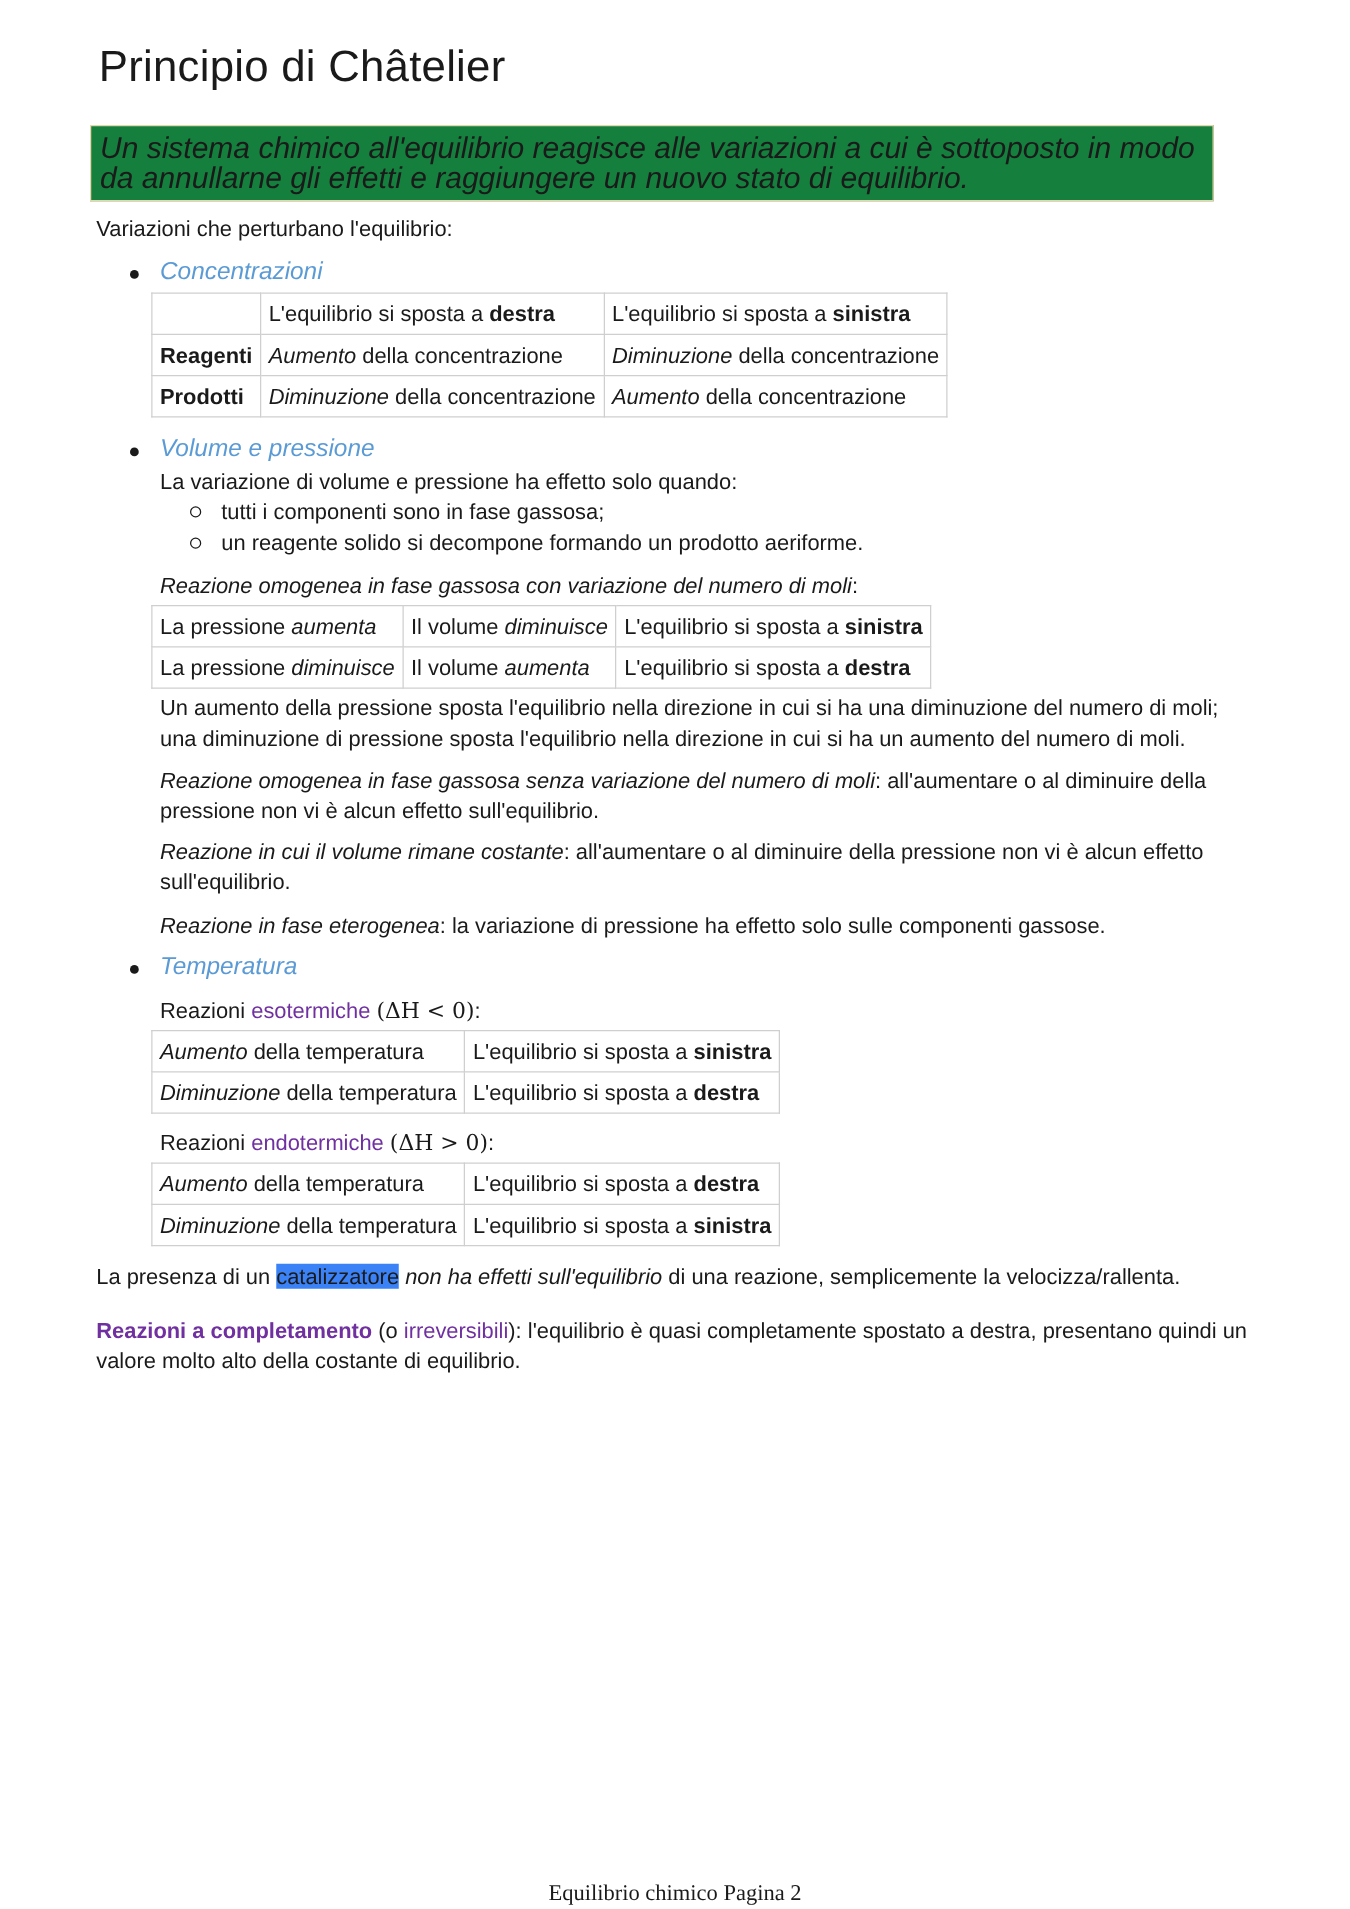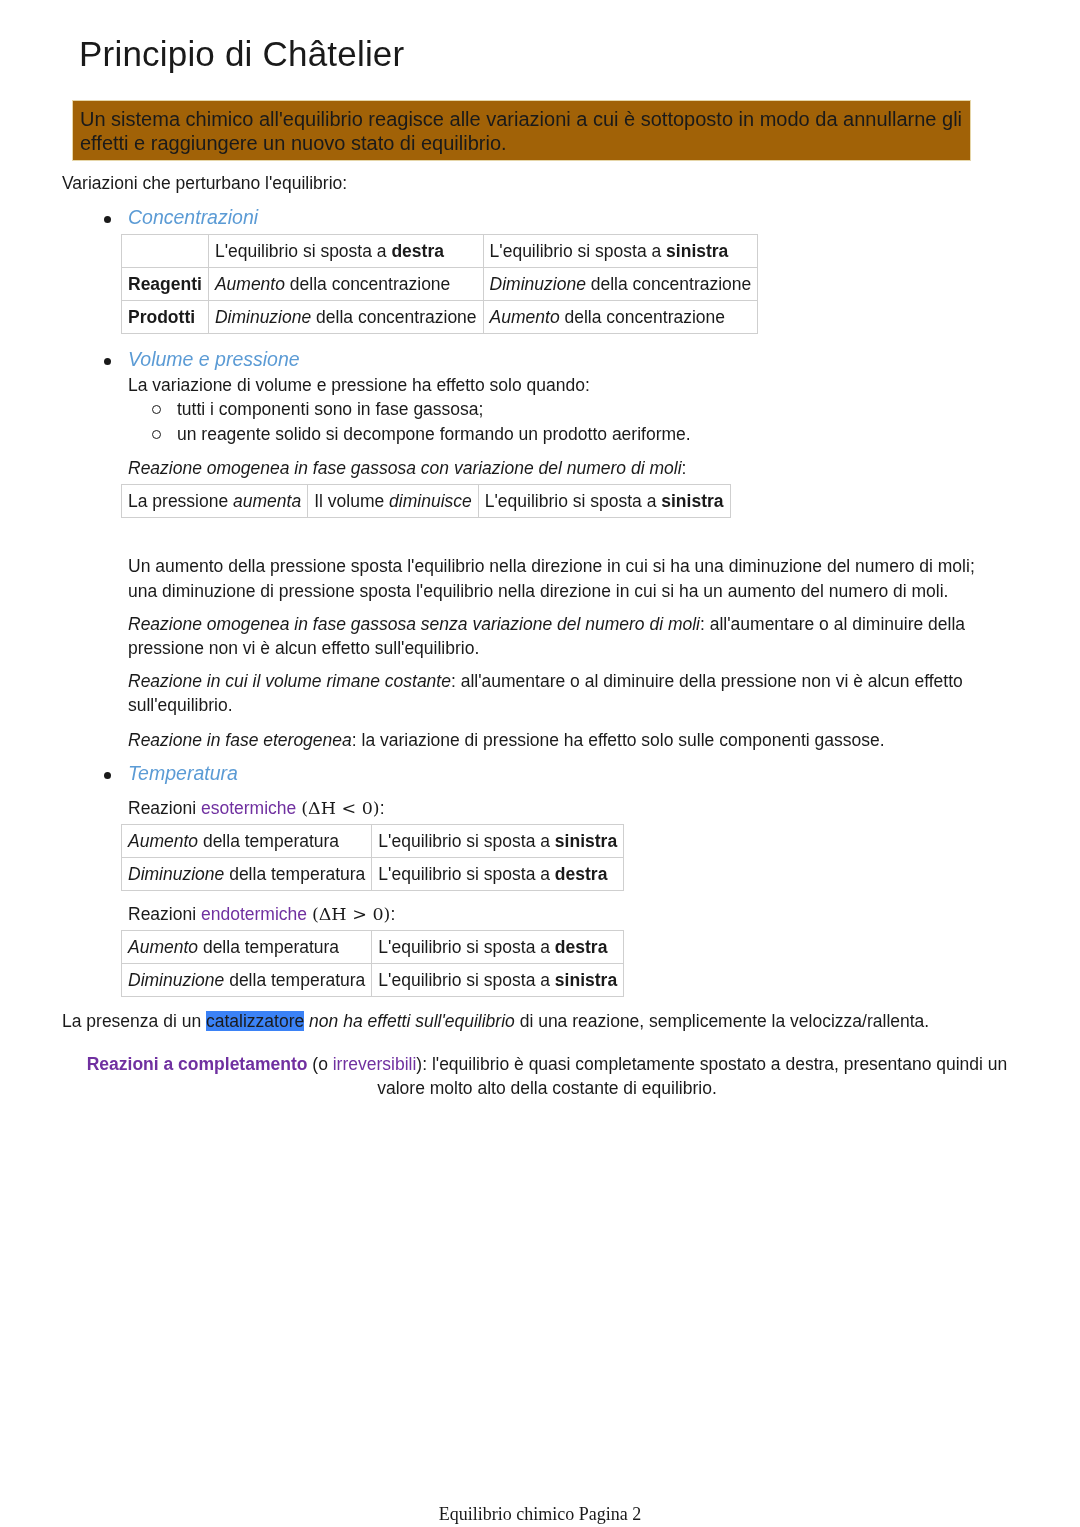--- a/index.html
+++ b/index.html
@@ -7,24 +7,24 @@
     width: 1080px; height: 1527px; position: relative; overflow: hidden;
     font-family: "Liberation Sans", "DejaVu Sans", sans-serif;
     color: #1a1a1a; font-size: 17.5px;
   }
   .page-title {
     position: absolute; left: 79px; top: 34px;
     font-size: 35px; font-weight: normal; color: #1a1a1a; letter-spacing: 0.2px;
   }
   .callout {
     position: absolute; left: 72px; top: 100px; width: 883px;
-    background: #a16207; border: 1px solid #e6d6a8;
-    padding: 6px 7px 5px 7px; line-height: 24px; font-size: 20px;
+    background: #15803d; border: 1px solid #e6d6a8;
+    padding: 6px 7px 5px 7px; line-height: 24px; font-size: 24px; font-style: italic;
   }
-  .block { position: absolute; left: 62px; text-align: center; }
+  .block { position: absolute; left: 77px; }
   .lbl { line-height: 24px; }
   .bullet-row { position: absolute; left: 104px; }
   .bullet-row .dot {
     display: inline-block; width: 7px; height: 7px; border-radius: 50%;
     background: #1a1a1a; position: absolute; left: 0; top: 10px;
   }
   .bullet-row .head {
     position: absolute; left: 24px; top: 0; white-space: nowrap;
     color: #5b9bd5; font-style: italic; font-size: 19.5px;
   }
@@ -95,20 +95,25 @@
 
 <div class="sub" style="top:456px;"><i>Reazione omogenea in fase gassosa con variazione del numero di moli</i><span>:</span></div>
 
 <table class="t" style="left:121px; top:484px;">
   <tbody>
       <tr>
     <td><span>La pressione </span><i>aumenta</i></td>
     <td><span>Il volume </span><i>diminuisce</i></td>
     <td><span>L'equilibrio si sposta a </span><b>sinistra</b></td>
   </tr>
+  <tr>
+    <td><span>La pressione </span><i>diminuisce</i></td>
+    <td><span>Il volume </span><i>aumenta</i></td>
+    <td><span>L'equilibrio si sposta a </span><b>destra</b></td>
+  </tr>
 </tbody>
   </table>
 
 <div class="sub u" style="top:554px;">Un aumento della pressione sposta l'equilibrio nella direzione in cui si ha una diminuzione del numero di moli;</div>
 <div class="sub u" style="top:579px;">una diminuzione di pressione sposta l'equilibrio nella direzione in cui si ha un aumento del numero di moli.</div>
 
 <div class="sub" style="top:612px; white-space:normal; width:890px;"><i>Reazione omogenea in fase gassosa senza variazione del numero di moli</i><span>: all'aumentare o al diminuire della pressione non vi è alcun effetto sull'equilibrio.</span></div>
 <div class="sub" style="top:669px; white-space:normal; width:890px;"><i>Reazione in cui il volume rimane costante</i><span>: all'aumentare o al diminuire della pressione non vi è alcun effetto sull'equilibrio.</span></div>
 <div class="sub" style="top:728px;"><i>Reazione in fase eterogenea</i><span>: la variazione di pressione ha effetto solo sulle componenti gassose.</span></div>
 

